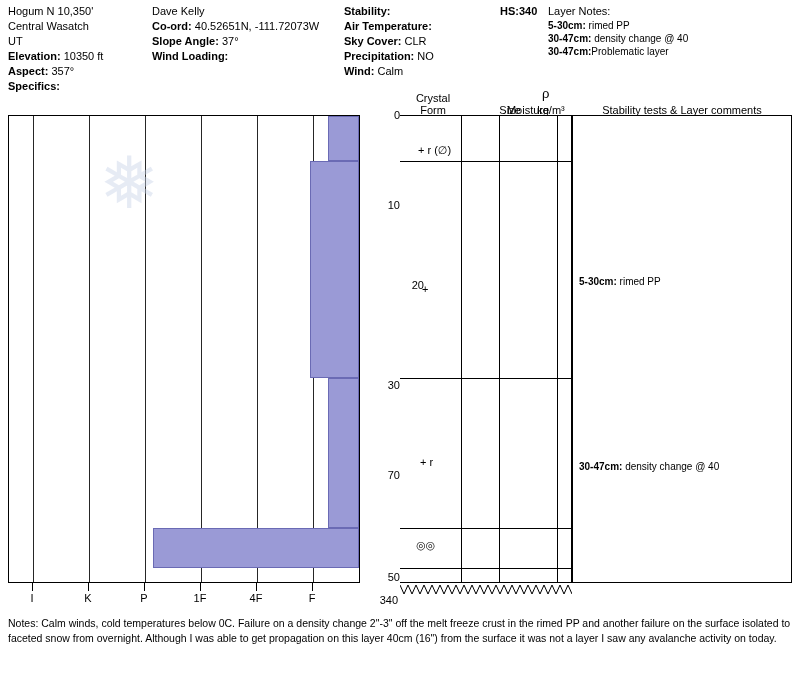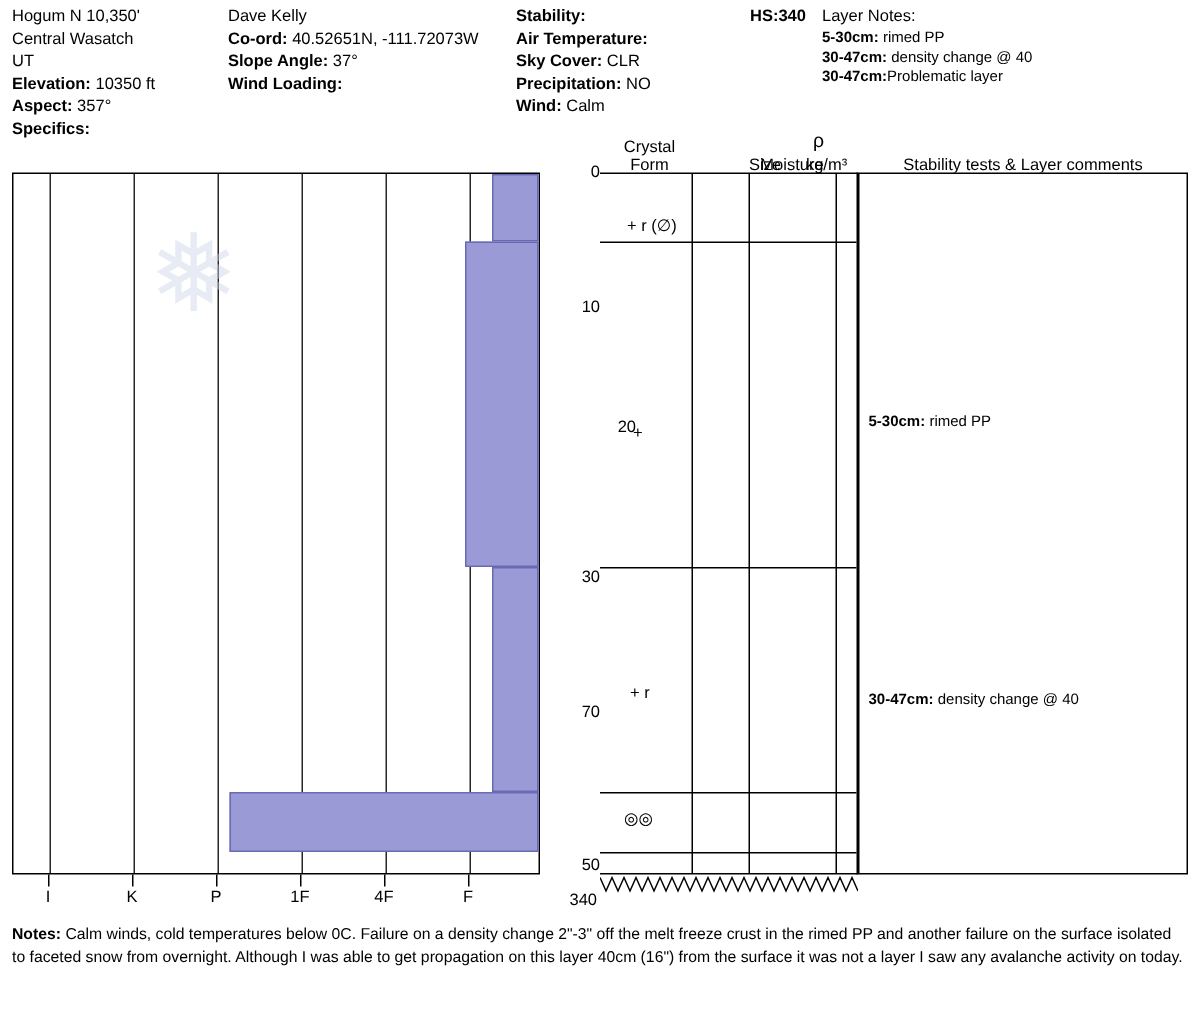--- a/index.html
+++ b/index.html
@@ -63,21 +63,21 @@
   .htick{position:absolute;top:0;width:1px;height:8px;background:#000;}
   .hlab{position:absolute;top:9px;font-size:11px;transform:translateX(-50%);}
 
   
   #ground{position:absolute;left:400px;top:583px;width:172px;height:14px;}
 
   .note340{position:absolute;left:360px;top:594px;width:38px;text-align:right;font-size:11px;}
 
   
   #notes{position:absolute;left:8px;top:616px;width:784px;font-size:10.5px;line-height:15px;}
-  #notes .lbl{font-weight:bold;}
+  #notes .lbl{font-weight:normal;}
 </style>
 </head>
 <body>
 
 <div class="hdr">
   <div class="col c1">
     <div>Hogum N 10,350'</div>
     <div>Central Wasatch</div>
     <div>UT</div>
     <div><span class="b">Elevation:</span> <span>10350 ft</span></div>

